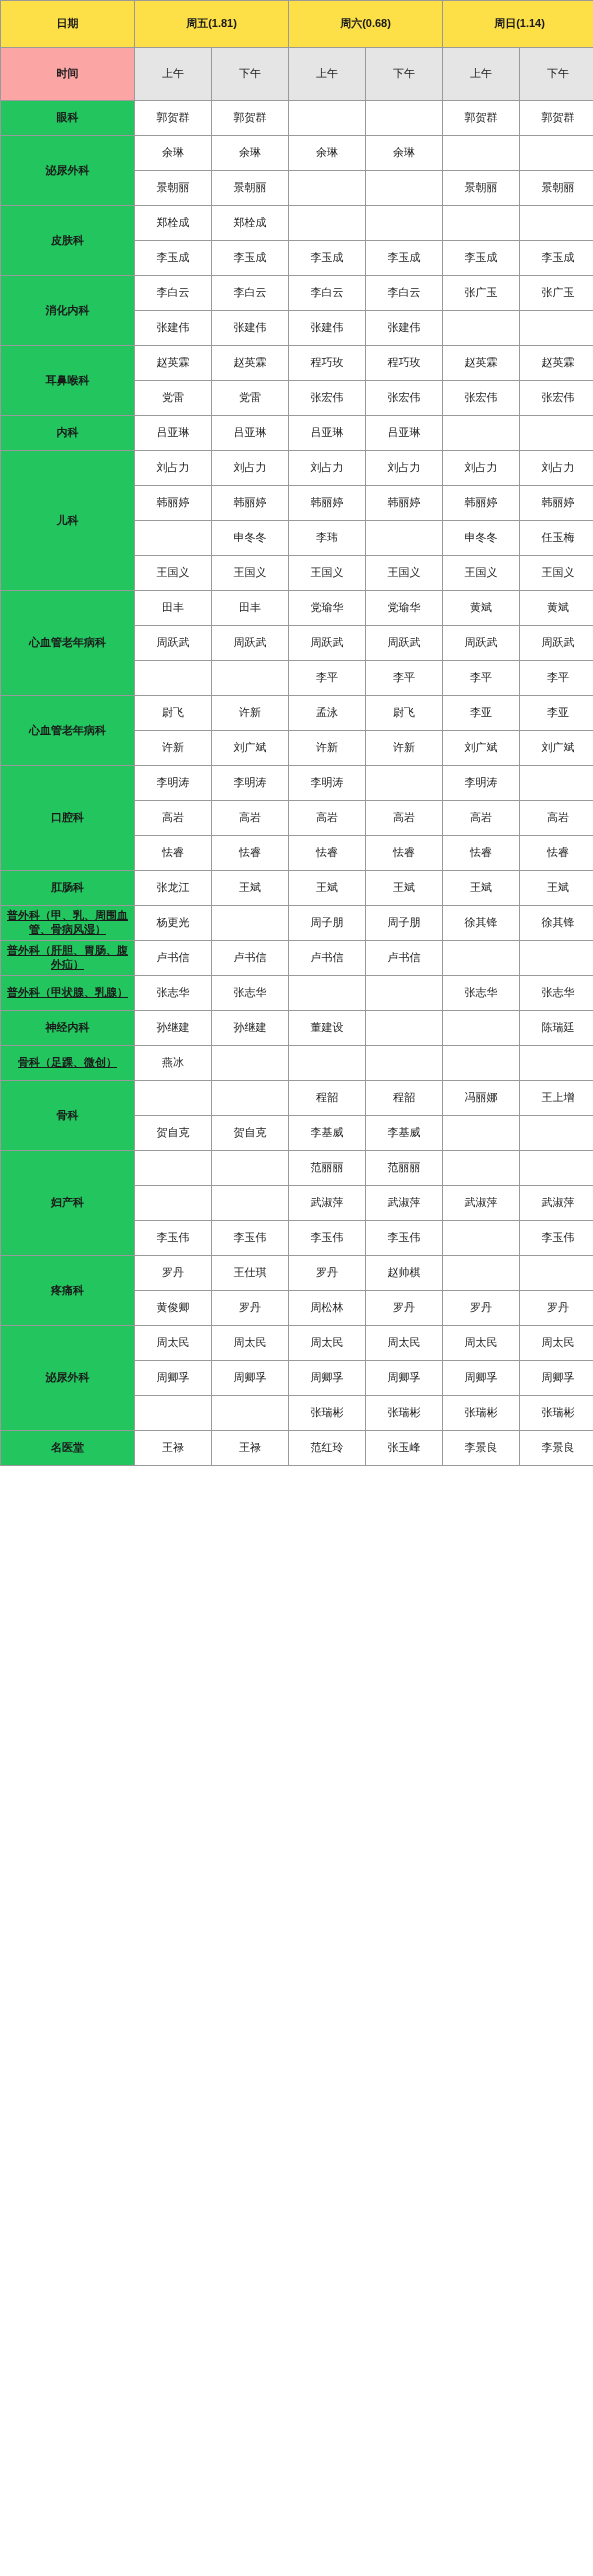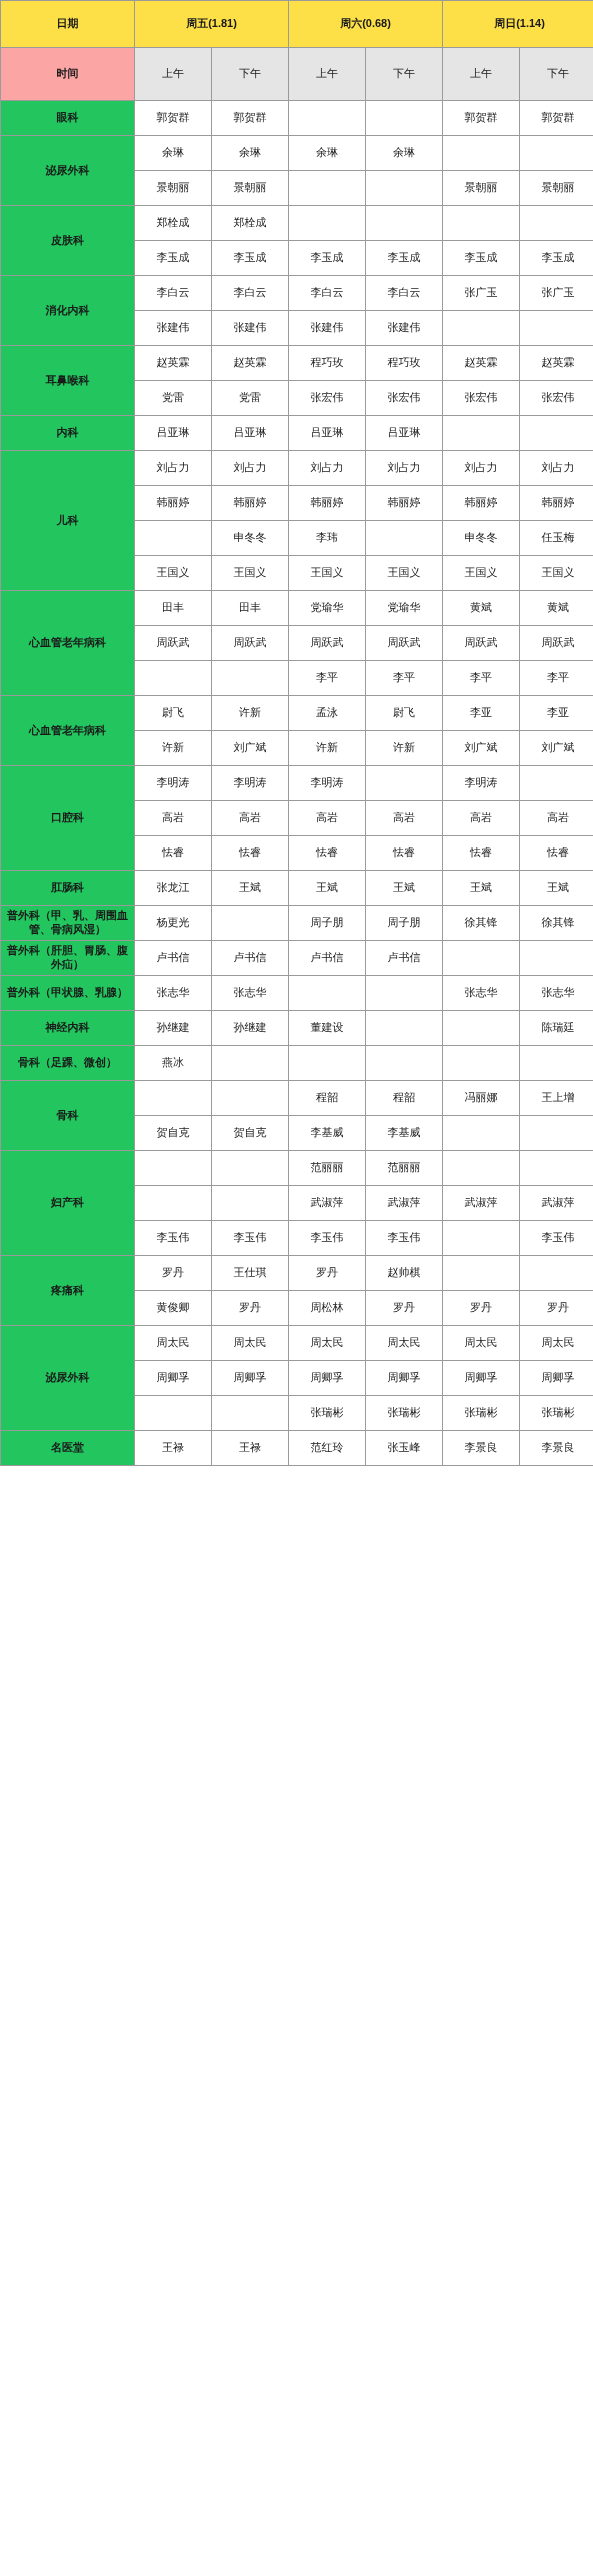--- a/index.html
+++ b/index.html
@@ -30,20 +30,21 @@
     background: #22c55e;
     font-weight: bold;
     font-size: 11px;
     color: #000000;
     width: 134px;
     padding: 3px 4px;
   }
   .dept-cell.small {
     font-size: 10.4px;
     line-height: 1.22;
+    text-decoration: underline;
   }
   .head-date {
     background: #fde047;
     font-weight: bold;
     font-size: 12.4px;
     color: #000000;
     height: 42px;
   }
   .head-time {
     background: #e5e5e5;

